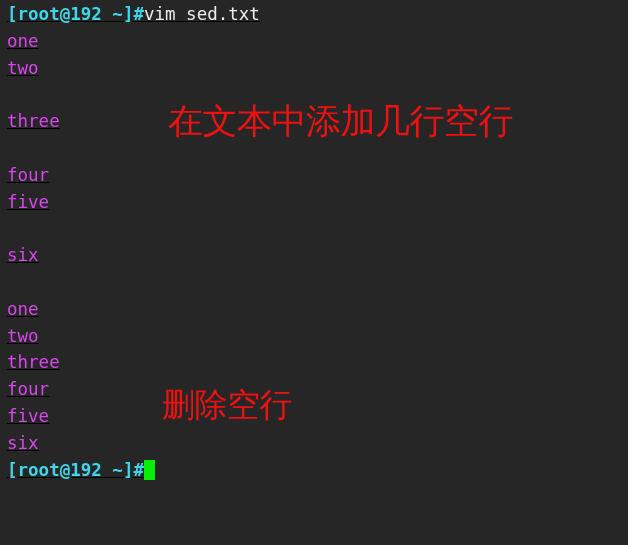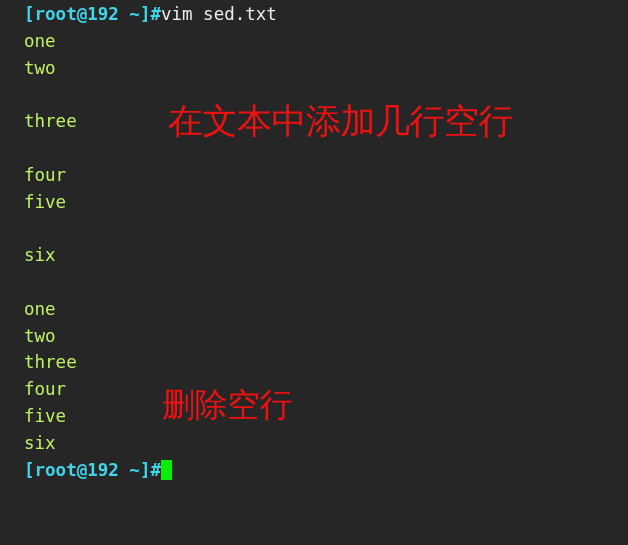--- a/index.html
+++ b/index.html
@@ -14,41 +14,42 @@
     background: #262626;
     overflow: hidden;
     font-family: "DejaVu Sans Mono", "Liberation Mono", monospace;
     font-size: 17.5px;
     line-height: 26.8px;
     letter-spacing: 0px;
     -webkit-font-smoothing: antialiased;
   }
   .screen-lines {
     position: absolute;
-    left: 24px;
+    left: 7px;
     top: 1px;
     right: 0;
+    text-decoration: underline;
   }
   .line {
     height: 26.8px;
     white-space: pre;
     color: #e8e8e0;
   }
   .line.blank {
     color: transparent;
   }
   .prompt {
     color: #3fd5ea;
     font-weight: bold;
   }
   .cmd {
     color: #ececec;
   }
   .out {
-    color: #bef264;
+    color: #d946ef;
   }
   .cursor {
     display: inline-block;
     width: 11px;
     height: 20px;
     background: #07ef07;
     vertical-align: -4px;
   }
   .annotation {
     position: absolute;

